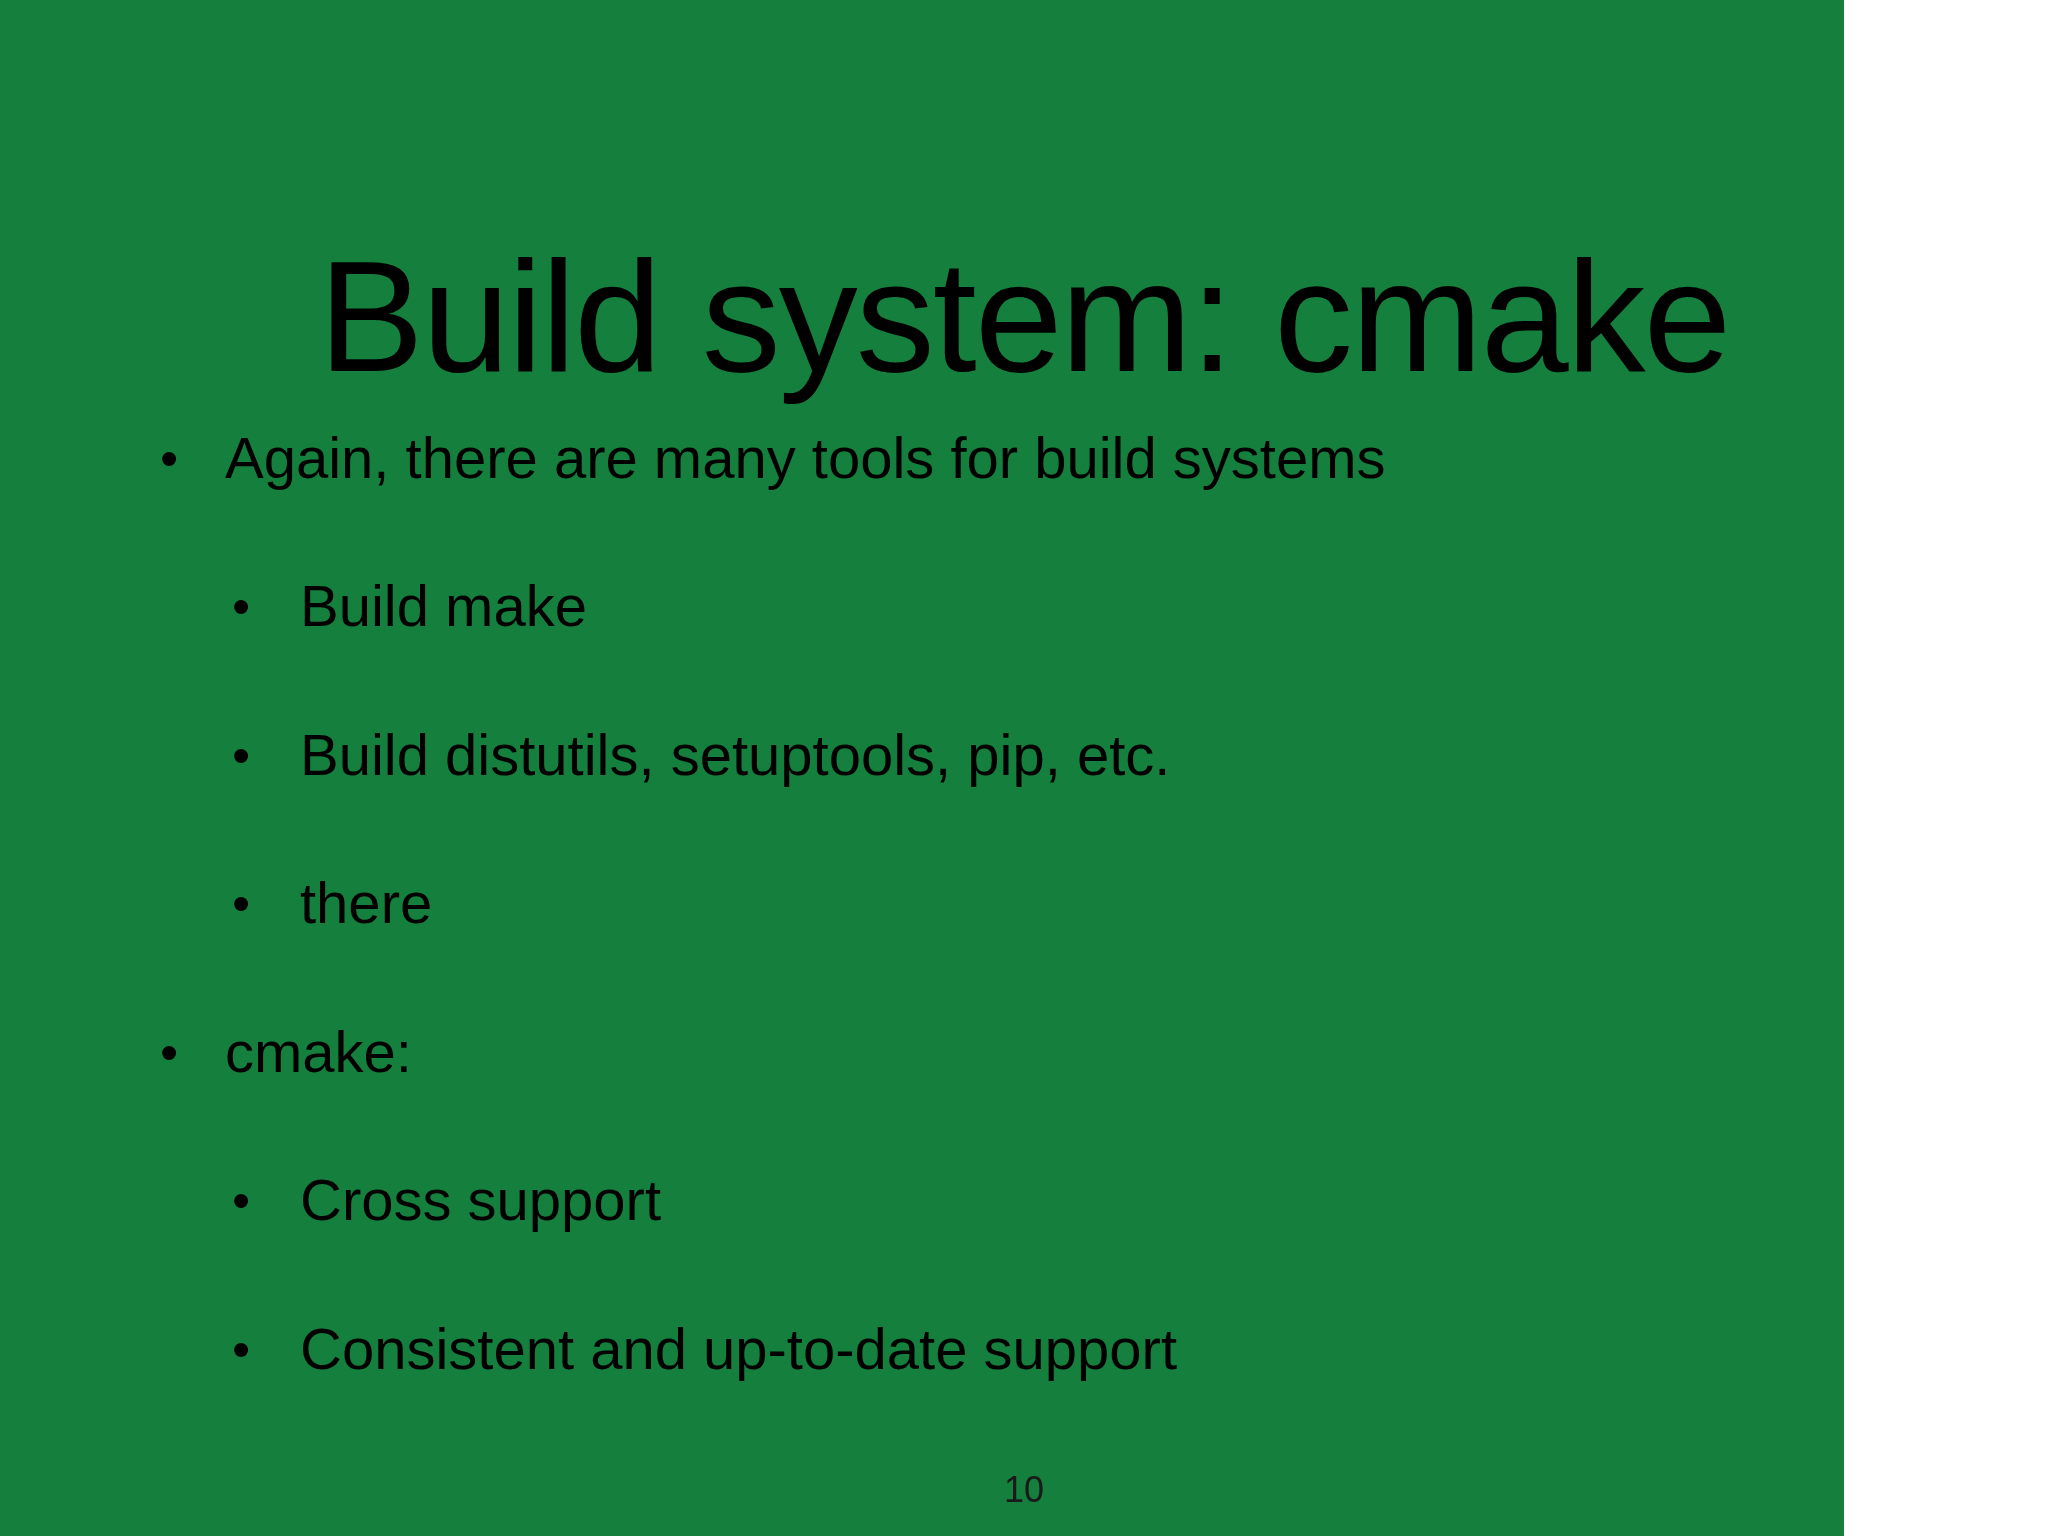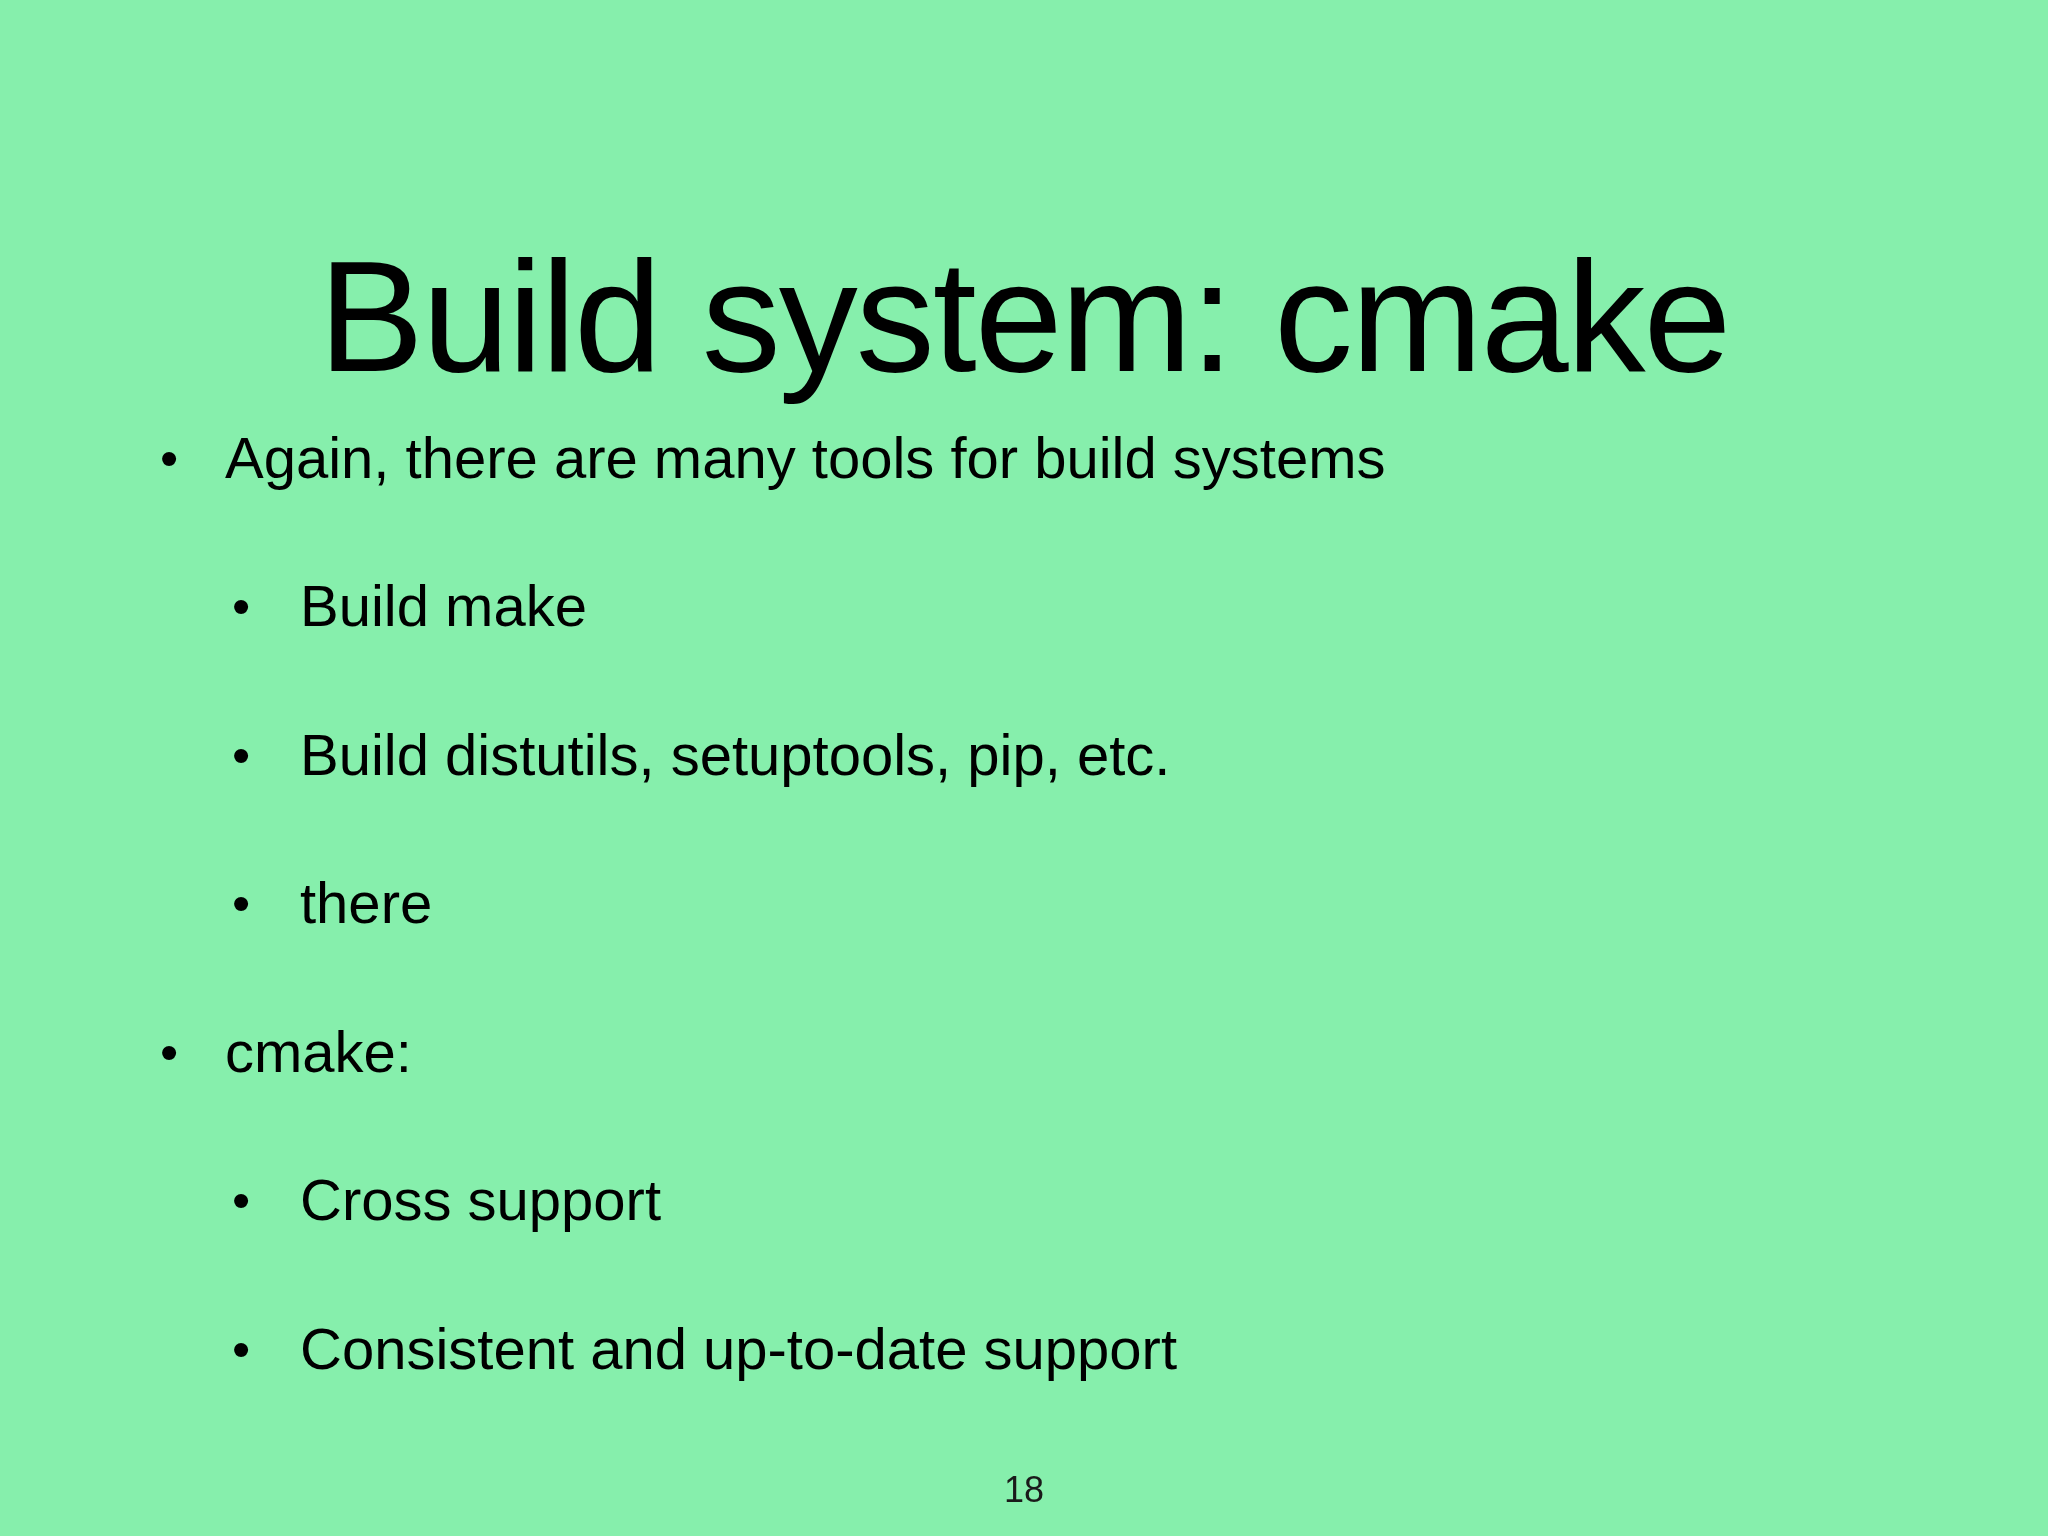--- a/index.html
+++ b/index.html
@@ -2,23 +2,23 @@
 <html><head>
 <meta charset="utf-8">
 <style>
   html, body {
     margin: 0;
     padding: 0;
     background: #ffffff;
   }
   .slide {
     position: relative;
-    width: 2048px;
+    width: 1844px;
     height: 1536px;
-    background: #86efac;
+    background: #15803d;
     color: #000000;
     font-family: "Liberation Sans", sans-serif;
     overflow: hidden;
   }
   .slide-title {
     position: absolute;
     top: 128px;
     left: 0;
     width: 2048px;
     text-align: center;
@@ -105,15 +105,15 @@
   <div class="bullet-line level-2 line-5">
     <span class="bullet-marker">•</span>
     <span class="bullet-text">Cross support</span>
   </div>
 
   <div class="bullet-line level-2 line-6">
     <span class="bullet-marker">•</span>
     <span class="bullet-text">Consistent and up-to-date support</span>
   </div>
 
-  <div class="page-number">18</div>
+  <div class="page-number">10</div>
 
 </div>
 
 </body></html>

